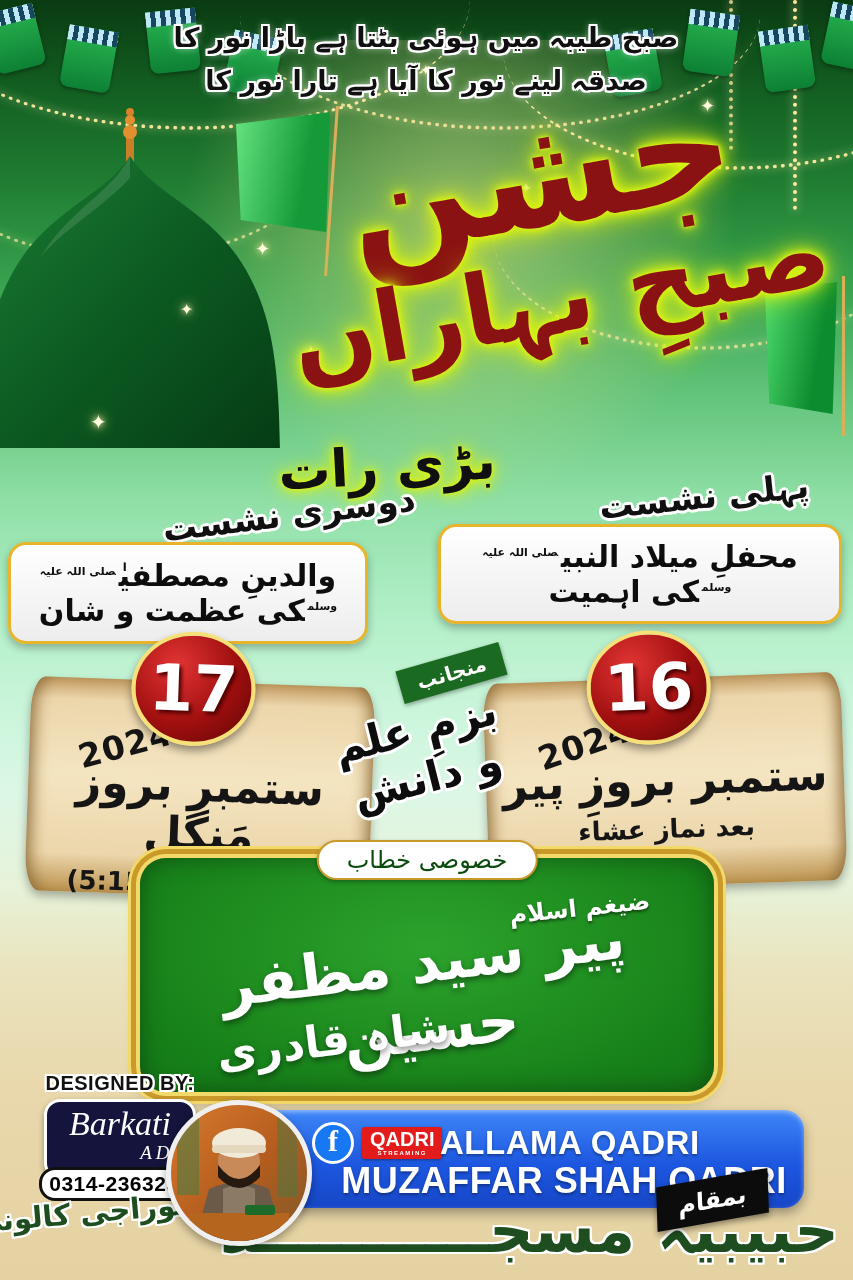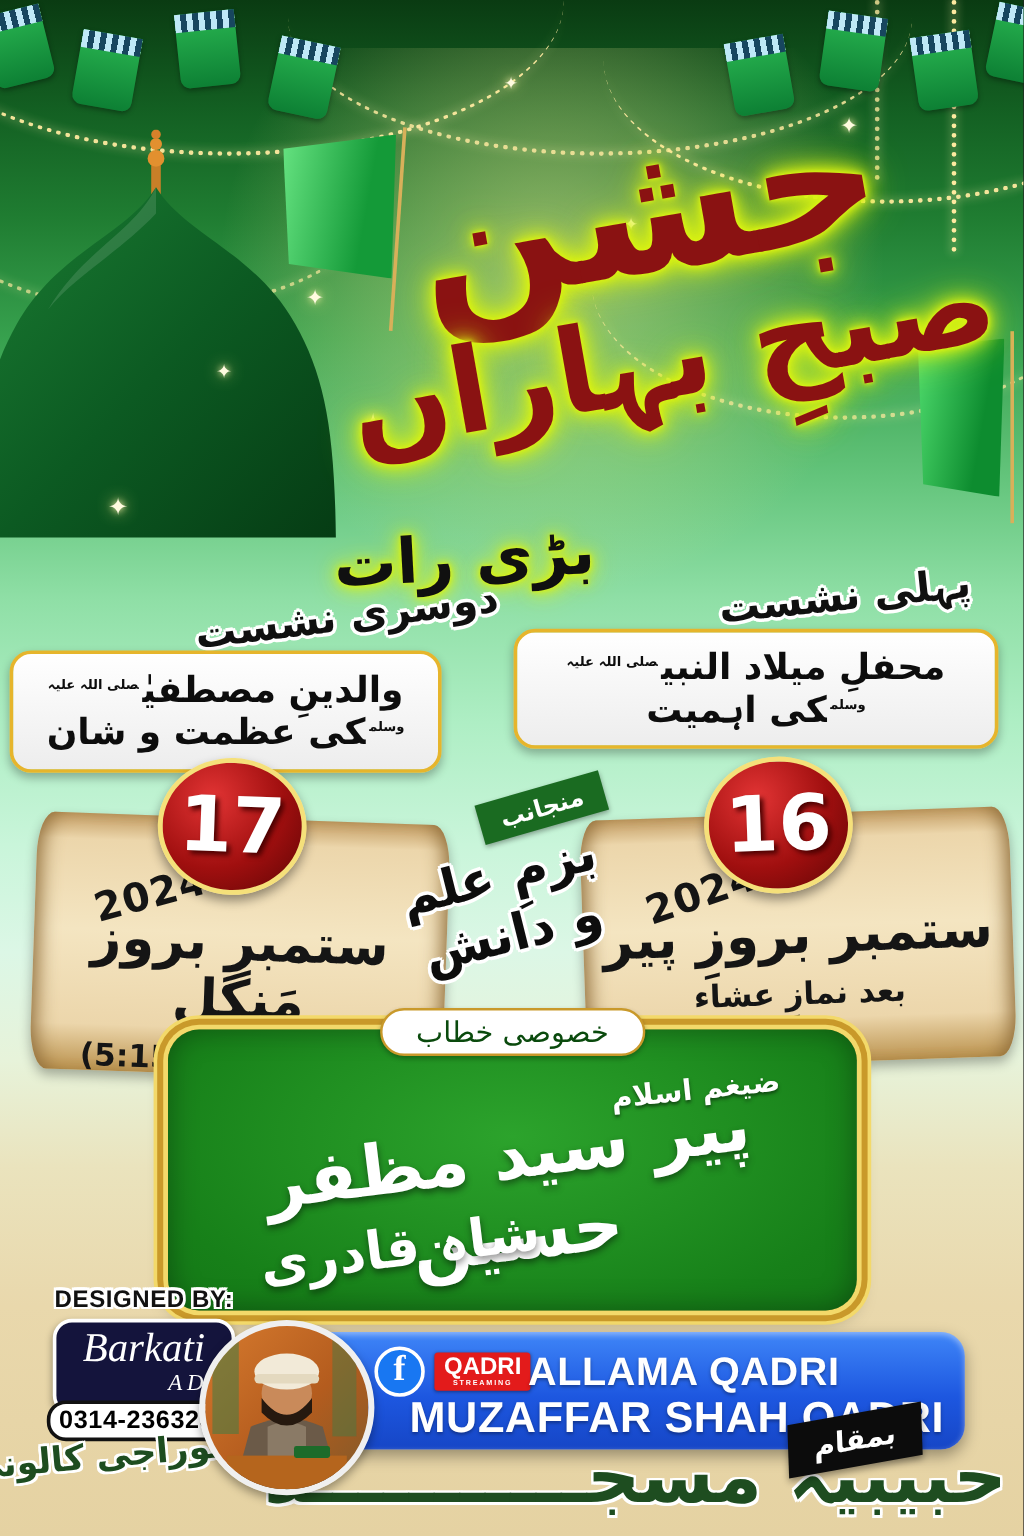--- a/index.html
+++ b/index.html
@@ -184,29 +184,33 @@
   <div class="pole" style="right:8px; top:276px; height:160px;"></div>
 
   <span class="sp" style="left:300px; top:340px; font-size:26px;">✦</span>
   <span class="sp" style="left:180px; top:300px; font-size:16px;">✦</span>
   <span class="sp" style="left:90px; top:410px; font-size:20px;">✦</span>
   <span class="sp" style="left:520px; top:180px; font-size:14px;">✦</span>
   <span class="sp" style="left:700px; top:95px; font-size:18px;">✦</span>
   <span class="sp" style="left:420px; top:62px; font-size:14px;">✦</span>
   <span class="sp" style="left:255px; top:238px; font-size:18px;">✦</span>
 
+  <div class="couplet">
+    <div>صبح طیبہ میں ہوئی بٹتا ہے باڑا نور کا</div>
+    <div>صدقہ لینے نور کا آیا ہے تارا نور کا</div>
+  </div>
 
   <div class="title">
     <span class="w1">جشن</span>
     <span class="w2">صبحِ بہاراں</span>
   </div>
   <div class="subtitle">بڑی رات</div>
 
   <div class="sess-head" style="left:588px; top:476px; width:232px; transform:rotate(-6deg);">پہلی نشست</div>
-  <div class="banner" style="left:428px; top:524px; width:404px; height:100px;">
+  <div class="banner" style="left:438px; top:524px; width:404px; height:100px;">
     <span>
       <span>محفلِ میلاد النبی</span><sup>صلی اللہ علیہ وسلم</sup><span>کی اہمیت</span>
     </span>
   </div>
 
   <div class="sess-head" style="left:158px; top:494px; width:262px; transform:rotate(-7deg);">دوسری نشست</div>
   <div class="banner" style="left:8px; top:542px; width:360px; height:102px;">
     <span>
       <span>والدینِ مصطفیٰ</span><sup>صلی اللہ علیہ وسلم</sup><span>کی عظمت و شان</span>
     </span>

